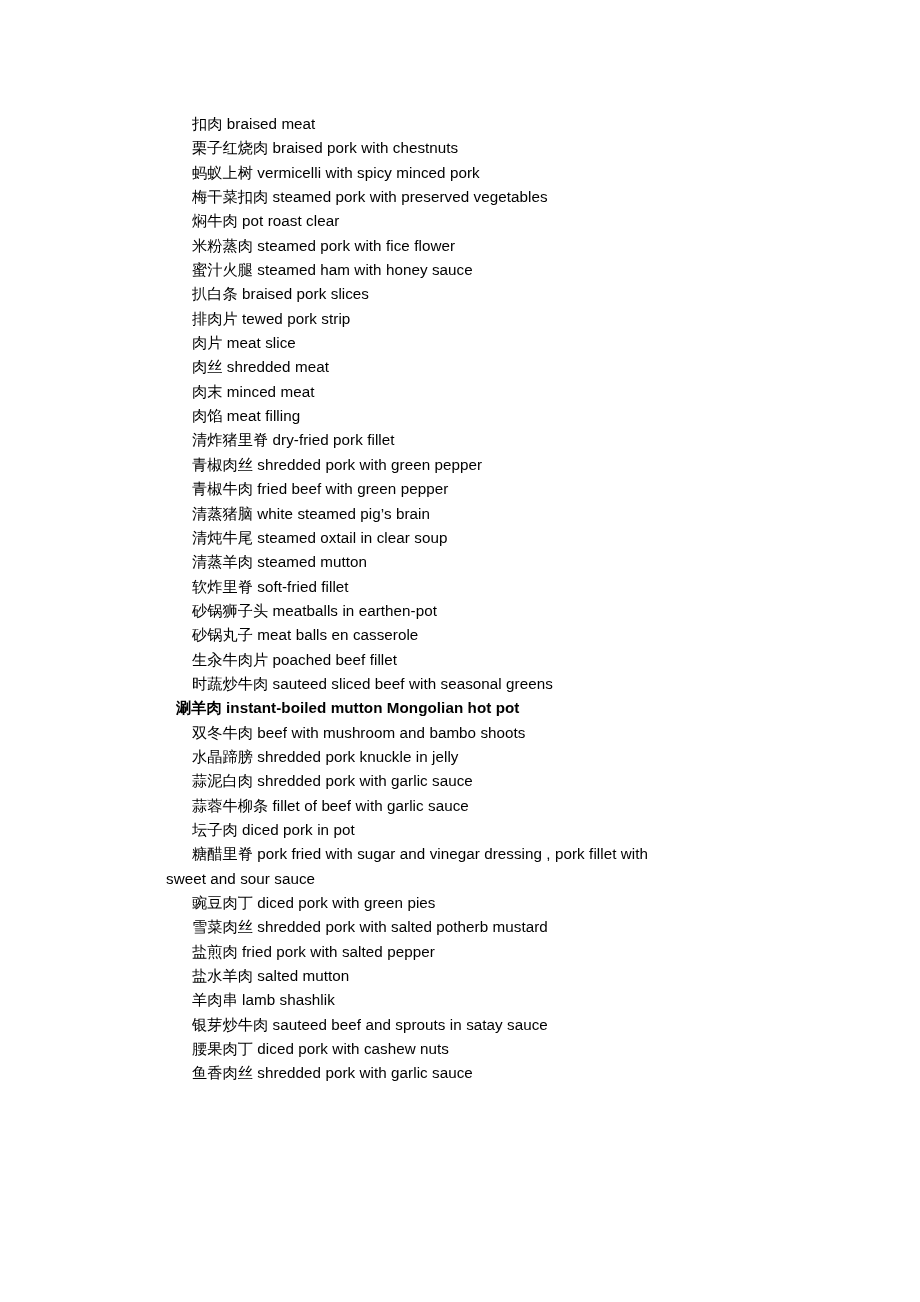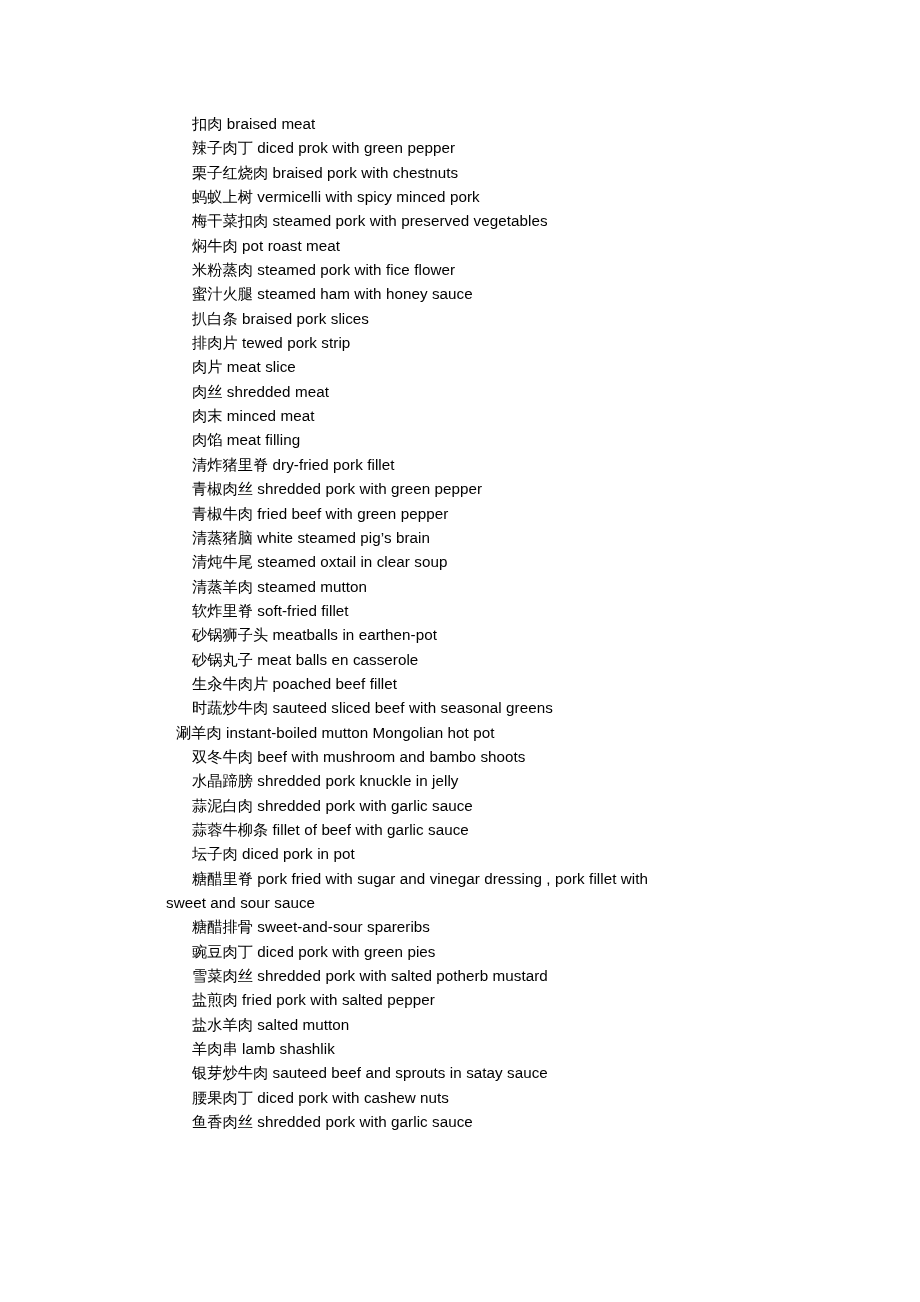--- a/index.html
+++ b/index.html
@@ -33,37 +33,37 @@
     padding: 0;
     text-indent: 26px;
     text-align: left;
     white-space: normal;
     word-spacing: 0.1px;
     letter-spacing: 0.05px;
   }
   
   .entry.outdent {
     text-indent: 10px;
+    font-weight: bold;
   }
   .cn {
     font-family: "DejaVu Sans", "Liberation Sans", sans-serif;
     font-size: 15.2px;
   }
 </style>
 </head>
 <body>
 
 <div class="page">
   <div class="content" id="list-root">
       <p class="entry"><span class="cn">扣肉</span> <span>braised meat</span></p>
-      <p class="entry"><span class="cn">辣子肉丁</span> <span>diced prok with green pepper</span></p>
       <p class="entry"><span class="cn">栗子红烧肉</span> <span>braised pork with chestnuts</span></p>
       <p class="entry"><span class="cn">蚂蚁上树</span> <span>vermicelli with spicy minced pork</span></p>
       <p class="entry"><span class="cn">梅干菜扣肉</span> <span>steamed pork with preserved vegetables</span></p>
-      <p class="entry"><span class="cn">焖牛肉</span> <span>pot roast meat</span></p>
+      <p class="entry"><span class="cn">焖牛肉</span> <span>pot roast clear</span></p>
       <p class="entry"><span class="cn">米粉蒸肉</span> <span>steamed pork with fice flower</span></p>
       <p class="entry"><span class="cn">蜜汁火腿</span> <span>steamed ham with honey sauce</span></p>
       <p class="entry"><span class="cn">扒白条</span> <span>braised pork slices</span></p>
       <p class="entry"><span class="cn">排肉片</span> <span>tewed pork strip</span></p>
       <p class="entry"><span class="cn">肉片</span> <span>meat slice</span></p>
       <p class="entry"><span class="cn">肉丝</span> <span>shredded meat</span></p>
       <p class="entry"><span class="cn">肉末</span> <span>minced meat</span></p>
       <p class="entry"><span class="cn">肉馅</span> <span>meat filling</span></p>
       <p class="entry"><span class="cn">清炸猪里脊</span> <span>dry-fried pork fillet</span></p>
       <p class="entry"><span class="cn">青椒肉丝</span> <span>shredded pork with green pepper</span></p>
@@ -76,21 +76,20 @@
       <p class="entry"><span class="cn">砂锅丸子</span> <span>meat balls en casserole</span></p>
       <p class="entry"><span class="cn">生汆牛肉片</span> <span>poached beef fillet</span></p>
       <p class="entry"><span class="cn">时蔬炒牛肉</span> <span>sauteed sliced beef with seasonal greens</span></p>
       <p class="entry outdent"><span class="cn">涮羊肉</span> <span>instant-boiled mutton Mongolian hot pot</span></p>
       <p class="entry"><span class="cn">双冬牛肉</span> <span>beef with mushroom and bambo shoots</span></p>
       <p class="entry"><span class="cn">水晶蹄膀</span> <span>shredded pork knuckle in jelly</span></p>
       <p class="entry"><span class="cn">蒜泥白肉</span> <span>shredded pork with garlic sauce</span></p>
       <p class="entry"><span class="cn">蒜蓉牛柳条</span> <span>fillet of beef with garlic sauce</span></p>
       <p class="entry"><span class="cn">坛子肉</span> <span>diced pork in pot</span></p>
       <p class="entry"><span class="cn">糖醋里脊</span> <span>pork fried with sugar and vinegar dressing , pork fillet with sweet and sour sauce</span></p>
-      <p class="entry"><span class="cn">糖醋排骨</span> <span>sweet-and-sour spareribs</span></p>
       <p class="entry"><span class="cn">豌豆肉丁</span> <span>diced pork with green pies</span></p>
       <p class="entry"><span class="cn">雪菜肉丝</span> <span>shredded pork with salted potherb mustard</span></p>
       <p class="entry"><span class="cn">盐煎肉</span> <span>fried pork with salted pepper</span></p>
       <p class="entry"><span class="cn">盐水羊肉</span> <span>salted mutton</span></p>
       <p class="entry"><span class="cn">羊肉串</span> <span>lamb shashlik</span></p>
       <p class="entry"><span class="cn">银芽炒牛肉</span> <span>sauteed beef and sprouts in satay sauce</span></p>
       <p class="entry"><span class="cn">腰果肉丁</span> <span>diced pork with cashew nuts</span></p>
       <p class="entry"><span class="cn">鱼香肉丝</span> <span>shredded pork with garlic sauce</span></p>
     </div>
 </div>

